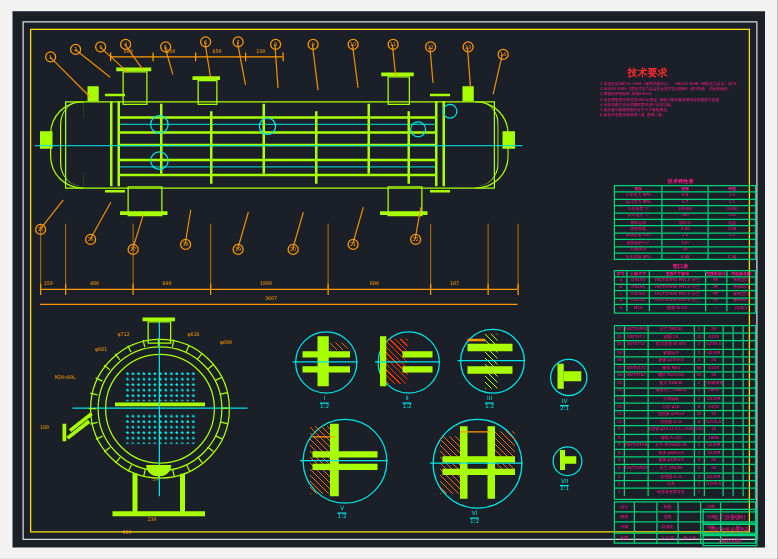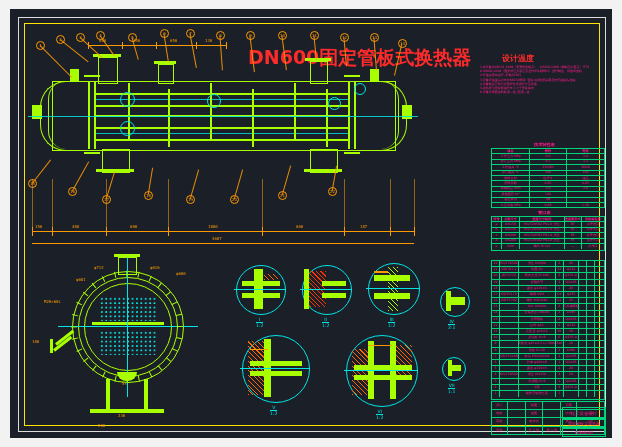--- a/index.html
+++ b/index.html
@@ -73,23 +73,22 @@
 <body>
 
 <div id="root">
   <div class="page-white"></div>
 
   <div class="model">
 
     <div class="frame-outer"></div>
     <div class="frame-inner"></div>
 
-    <div id="main-title">DN600固定管板式换热器</div>
-
-    <div class="note-head" style="left:492px;top:44px;">设计温度</div>
+
+    <div class="note-head" style="left:492px;top:44px;">技术要求</div>
     <div id="notes-wrap">
         <div class="note-line" style="left: 470px; top: 56px;">1.本设备按GB151-1999《管壳式换热器》、GB150-1998《钢制压力容器》及TS</div>
         <div class="note-line" style="left: 470px; top: 60.2px;">G R0004-2009《固定式压力容器安全技术监察规程》进行制造、试验和验收。</div>
         <div class="note-line" style="left: 470px; top: 64.4px;">2.焊接采用电弧焊, 焊条E4303。</div>
         <div class="note-line" style="left: 470px; top: 68.6px;">3.设备焊接接头形式按GB150规定, 管板与换热管采用强度焊接接头连接。</div>
         <div class="note-line" style="left: 470px; top: 72.8px;">4.设备制造完毕后按图样要求进行水压试验。</div>
         <div class="note-line" style="left: 470px; top: 77px;">5.换热管与管板胀接长度不小于管板厚度。</div>
         <div class="note-line" style="left: 470px; top: 81.2px;">6.设备外表面涂防锈漆二道, 面漆二道。</div>
       </div>
 

